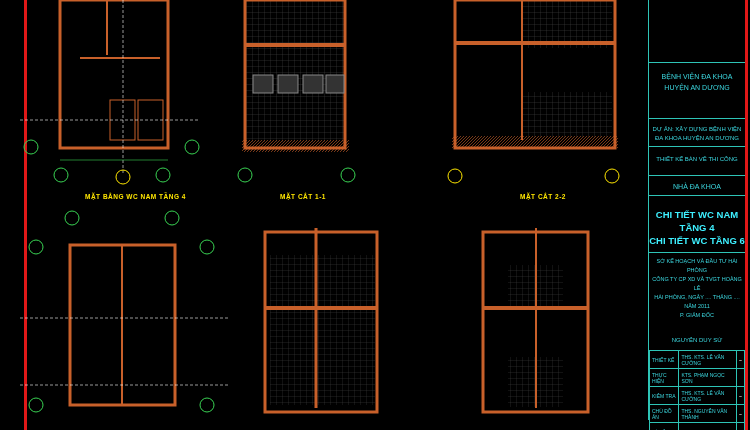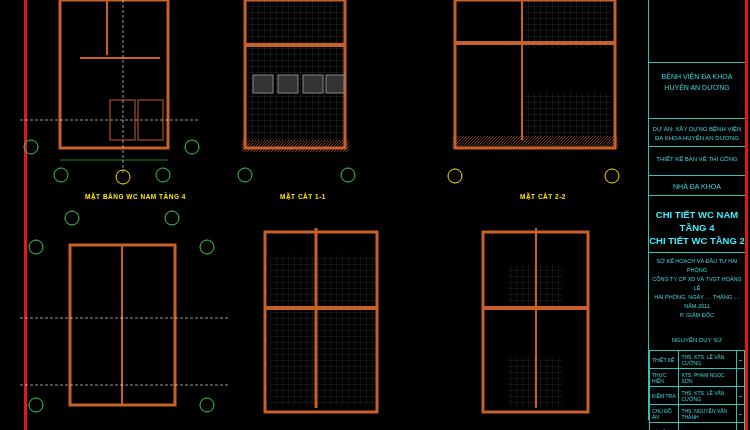--- a/index.html
+++ b/index.html
@@ -110,21 +110,21 @@
     <div>HUYỆN AN DƯƠNG</div>
   </div>
   <div class="tbrow" style="top:118px;height:28px;padding-top:6px;">
     <div>DỰ ÁN: XÂY DỰNG BỆNH VIỆN</div>
     <div>ĐA KHOA HUYỆN AN DƯƠNG</div>
   </div>
   <div class="tbrow" style="top:146px;height:28px;padding-top:8px;">THIẾT KẾ BẢN VẼ THI CÔNG</div>
   <div class="tbrow" style="top:175px;height:20px;padding-top:6px;font-size:7px;">NHÀ ĐA KHOA</div>
   <div class="tbrow title-big" style="top:195px;height:55px;padding-top:12px;">
     <div>CHI TIẾT WC NAM TẦNG 4</div>
-    <div>CHI TIẾT WC TẦNG 2</div>
+    <div>CHI TIẾT WC TẦNG 6</div>
   </div>
   <div class="tbrow" style="top:252px;height:90px;padding-top:4px;font-size:5.5px;">
     <div>SỞ KẾ HOẠCH VÀ ĐẦU TƯ HẢI PHÒNG</div>
     <div>CÔNG TY CP XD VÀ TVGT HOÀNG LÊ</div>
     <div>HẢI PHÒNG, NGÀY .... THÁNG .... NĂM 2011</div>
     <div>P. GIÁM ĐỐC</div>
     <div style="margin-top:16px;font-size:6px;">NGUYỄN DUY SỬ</div>
   </div>
   <table class="sig" style="top:350px;">
     <tbody>

